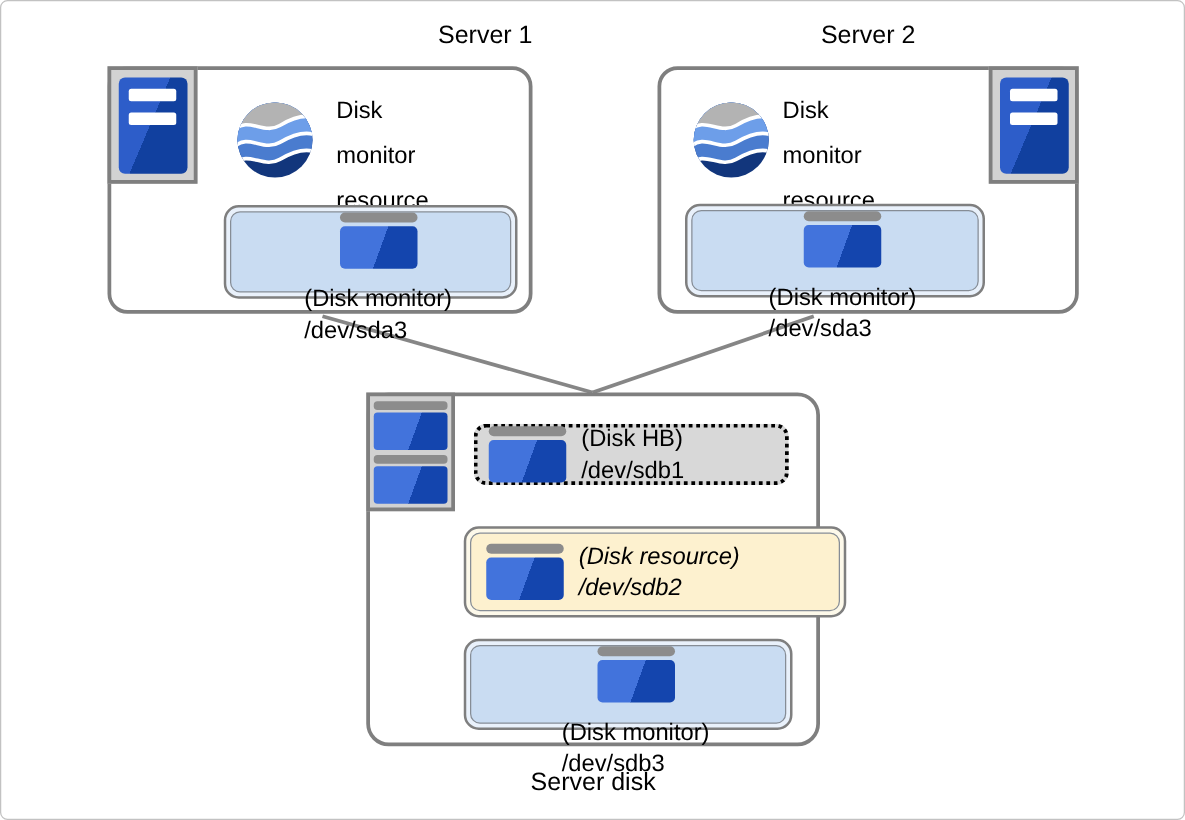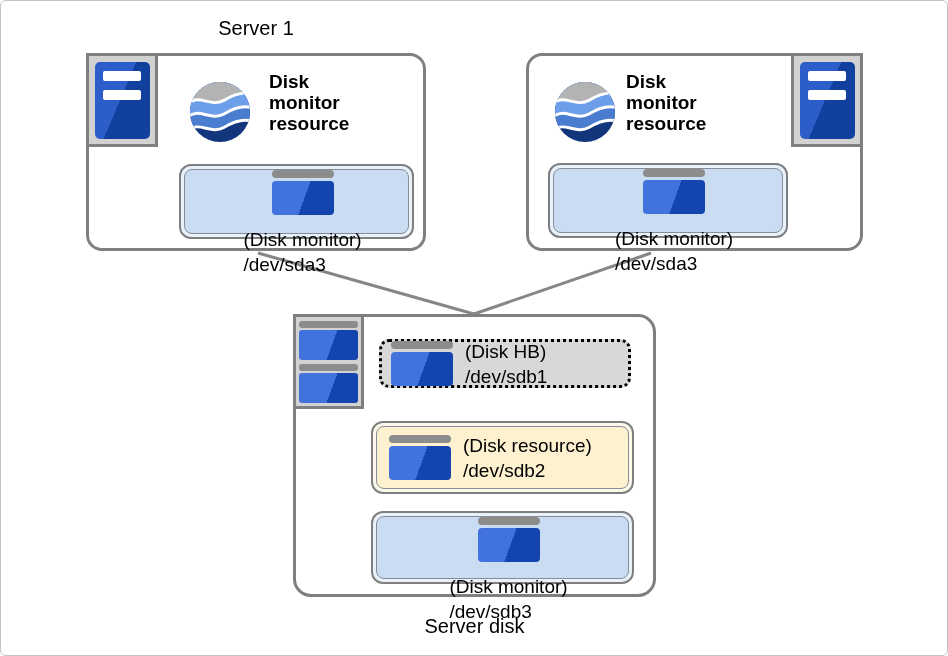--- a/index.html
+++ b/index.html
@@ -32,21 +32,21 @@
   .stack-plate {
     position:absolute; border:3px solid #7f7f7f; background:#d2d2d2;
     box-sizing:border-box; z-index:3; padding:4px 3px 0 3px;
   }
   .stack-bar { height:7px; background:#8c8c8c; border-radius:3px; margin-bottom:2px; }
   .stack-body { height:30px; border-radius:3px; margin-bottom:4px;
     background:linear-gradient(110deg, #4273dc 55%, #1445ae 55%); }
   
   .swirl { position:absolute; width:62px; height:62px; }
   
-  .res-label { position:absolute; font-size:19px; line-height:21px; white-space:pre-line;font-weight:bold; }
+  .res-label { position:absolute; font-size:19px; line-height:36px; white-space:pre-line; }
   
   .dbox {
     position:absolute; border:2.5px solid #7f7f7f; border-radius:12px;
     box-sizing:border-box; padding:3px; z-index:2;
   }
   .dbox-inner {
     width:100%; height:100%; box-sizing:border-box;
     border:1.5px solid #868d96; border-radius:8px;
     display:flex; align-items:center; gap:12px; padding-left:12px;
   }
@@ -71,21 +71,21 @@
 </head>
 <body>
 
 <div class="canvas">
 
   <svg class="connectors" width="948" height="656" viewBox="0 0 948 656">
     <line x1="257" y1="252" x2="473" y2="313" stroke="#868686" stroke-width="3"></line>
     <line x1="650" y1="252" x2="473" y2="313" stroke="#868686" stroke-width="3"></line>
   </svg>
 
-  <div class="abs title" style="left:85px; top:16px; width:340px;">Server 1</div>
+  <div class="abs title" style="left:85px; top:16px; width:340px;text-align:right;">Server 1</div>
 
   <div class="group-box" style="left:85px; top:52px; width:340px; height:198px;"></div>
 
   <div class="icon-plate" style="left:85px; top:52px; width:72px; height:94px;">
     <div class="srv-body">
       <div class="bar b1"></div>
       <div class="bar b2"></div>
     </div>
   </div>
 
@@ -116,20 +116,21 @@
         <div class="dbar"></div>
         <div class="dbody"></div>
       </div>
       <div class="disk-text">
         <div>(Disk monitor)</div>
         <div>/dev/sda3</div>
       </div>
     </div>
   </div>
 
+  <div class="abs title" style="left:525px; top:16px; width:337px;">Server 2</div>
 
   <div class="group-box" style="left:525px; top:52px; width:337px; height:198px;"></div>
 
   <div class="icon-plate" style="left:790px; top:52px; width:72px; height:94px;">
     <div class="srv-body">
       <div class="bar b1"></div>
       <div class="bar b2"></div>
     </div>
   </div>
 
@@ -180,21 +181,21 @@
     <div class="disk-icon">
       <div class="dbar"></div>
       <div class="dbody"></div>
     </div>
     <div class="disk-text">
       <div>(Disk HB)</div>
       <div>/dev/sdb1</div>
     </div>
   </div>
 
-  <div class="dbox cream" style="left:370px; top:420px; width:263px; height:73px;">
+  <div class="dbox cream" style="left:370px; top:420px; width:306px; height:73px;font-style:italic;">
     <div class="dbox-inner">
       <div class="disk-icon">
         <div class="dbar"></div>
         <div class="dbody"></div>
       </div>
       <div class="disk-text">
         <div>(Disk resource)</div>
         <div>/dev/sdb2</div>
       </div>
     </div>

